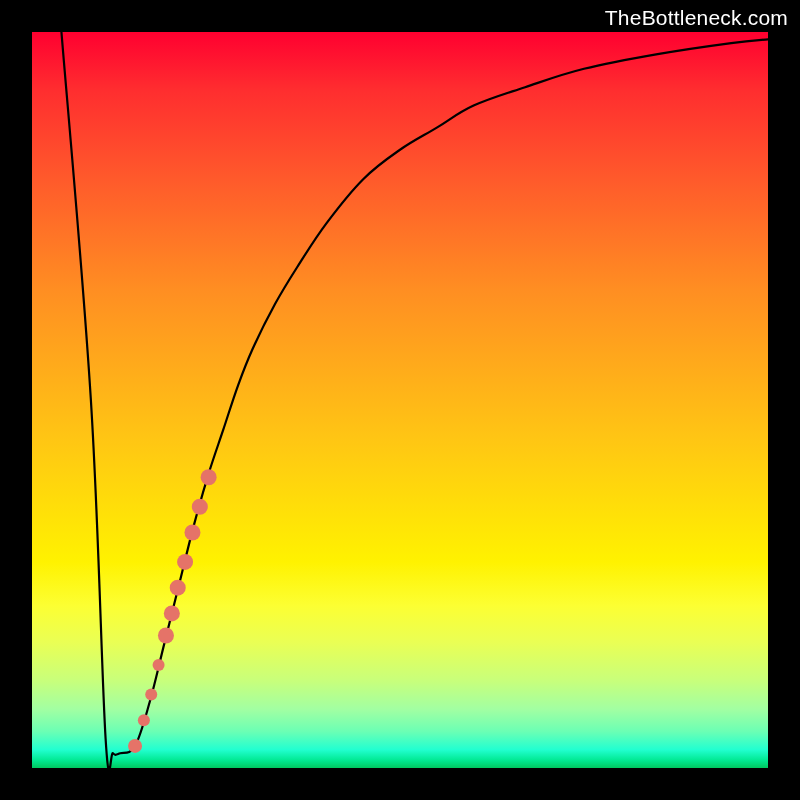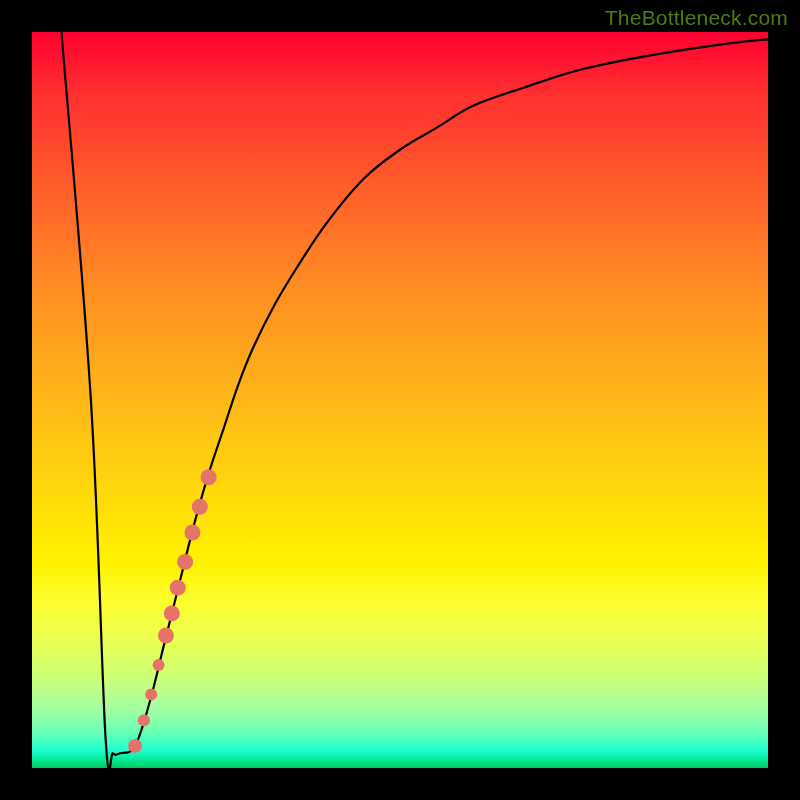--- a/index.html
+++ b/index.html
@@ -46,21 +46,21 @@
     );
   }
   svg.curve {
     position: absolute;
     inset: 0;
   }
   .watermark {
     position: absolute;
     top: 6px;
     right: 12px;
-    color: #4d7c0f;
+    color: #ffffff;
     font-size: 21px;
     font-weight: 500;
     letter-spacing: 0.2px;
     user-select: none;
     margin-left: 18px;
   }
 </style>
 </head>
 <body>
 

